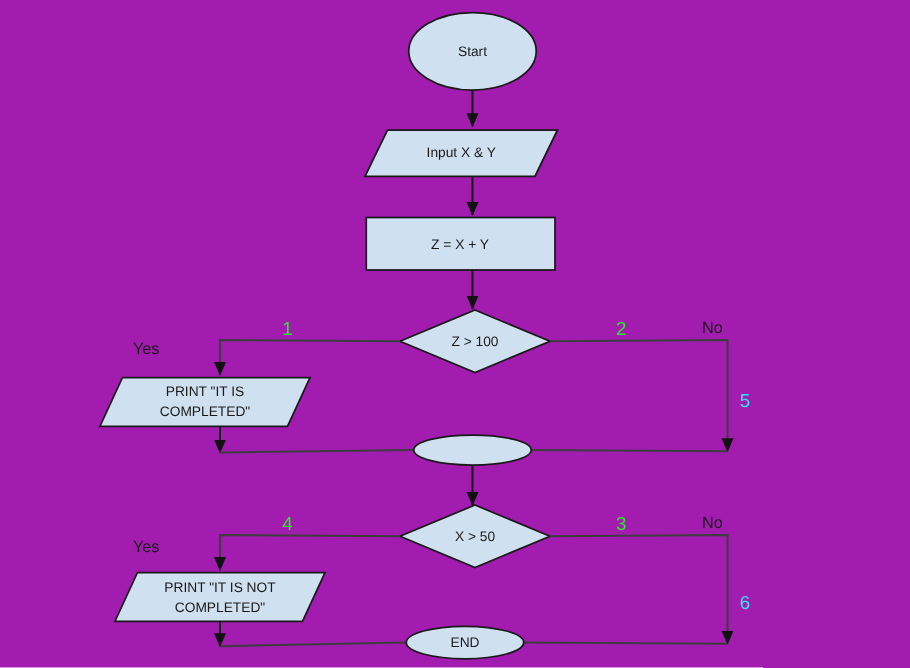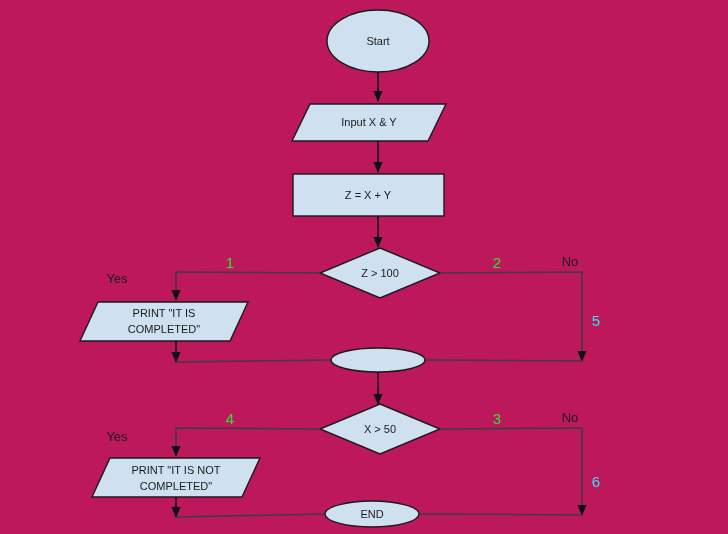--- a/index.html
+++ b/index.html
@@ -7,21 +7,21 @@
     padding: 0;
     background: #ffffff;
   }
   body {
     font-family: "Liberation Sans", sans-serif;
   }
   #canvas {
     position: relative;
     width: 728px;
     height: 534px;
-    background: #be185d;
+    background: #a21caf;
     overflow: hidden;
   }
   #flow-svg {
     position: absolute;
     left: 0;
     top: 0;
   }
   .shape-text {
     font-family: "Liberation Sans", sans-serif;
     font-size: 11px;

